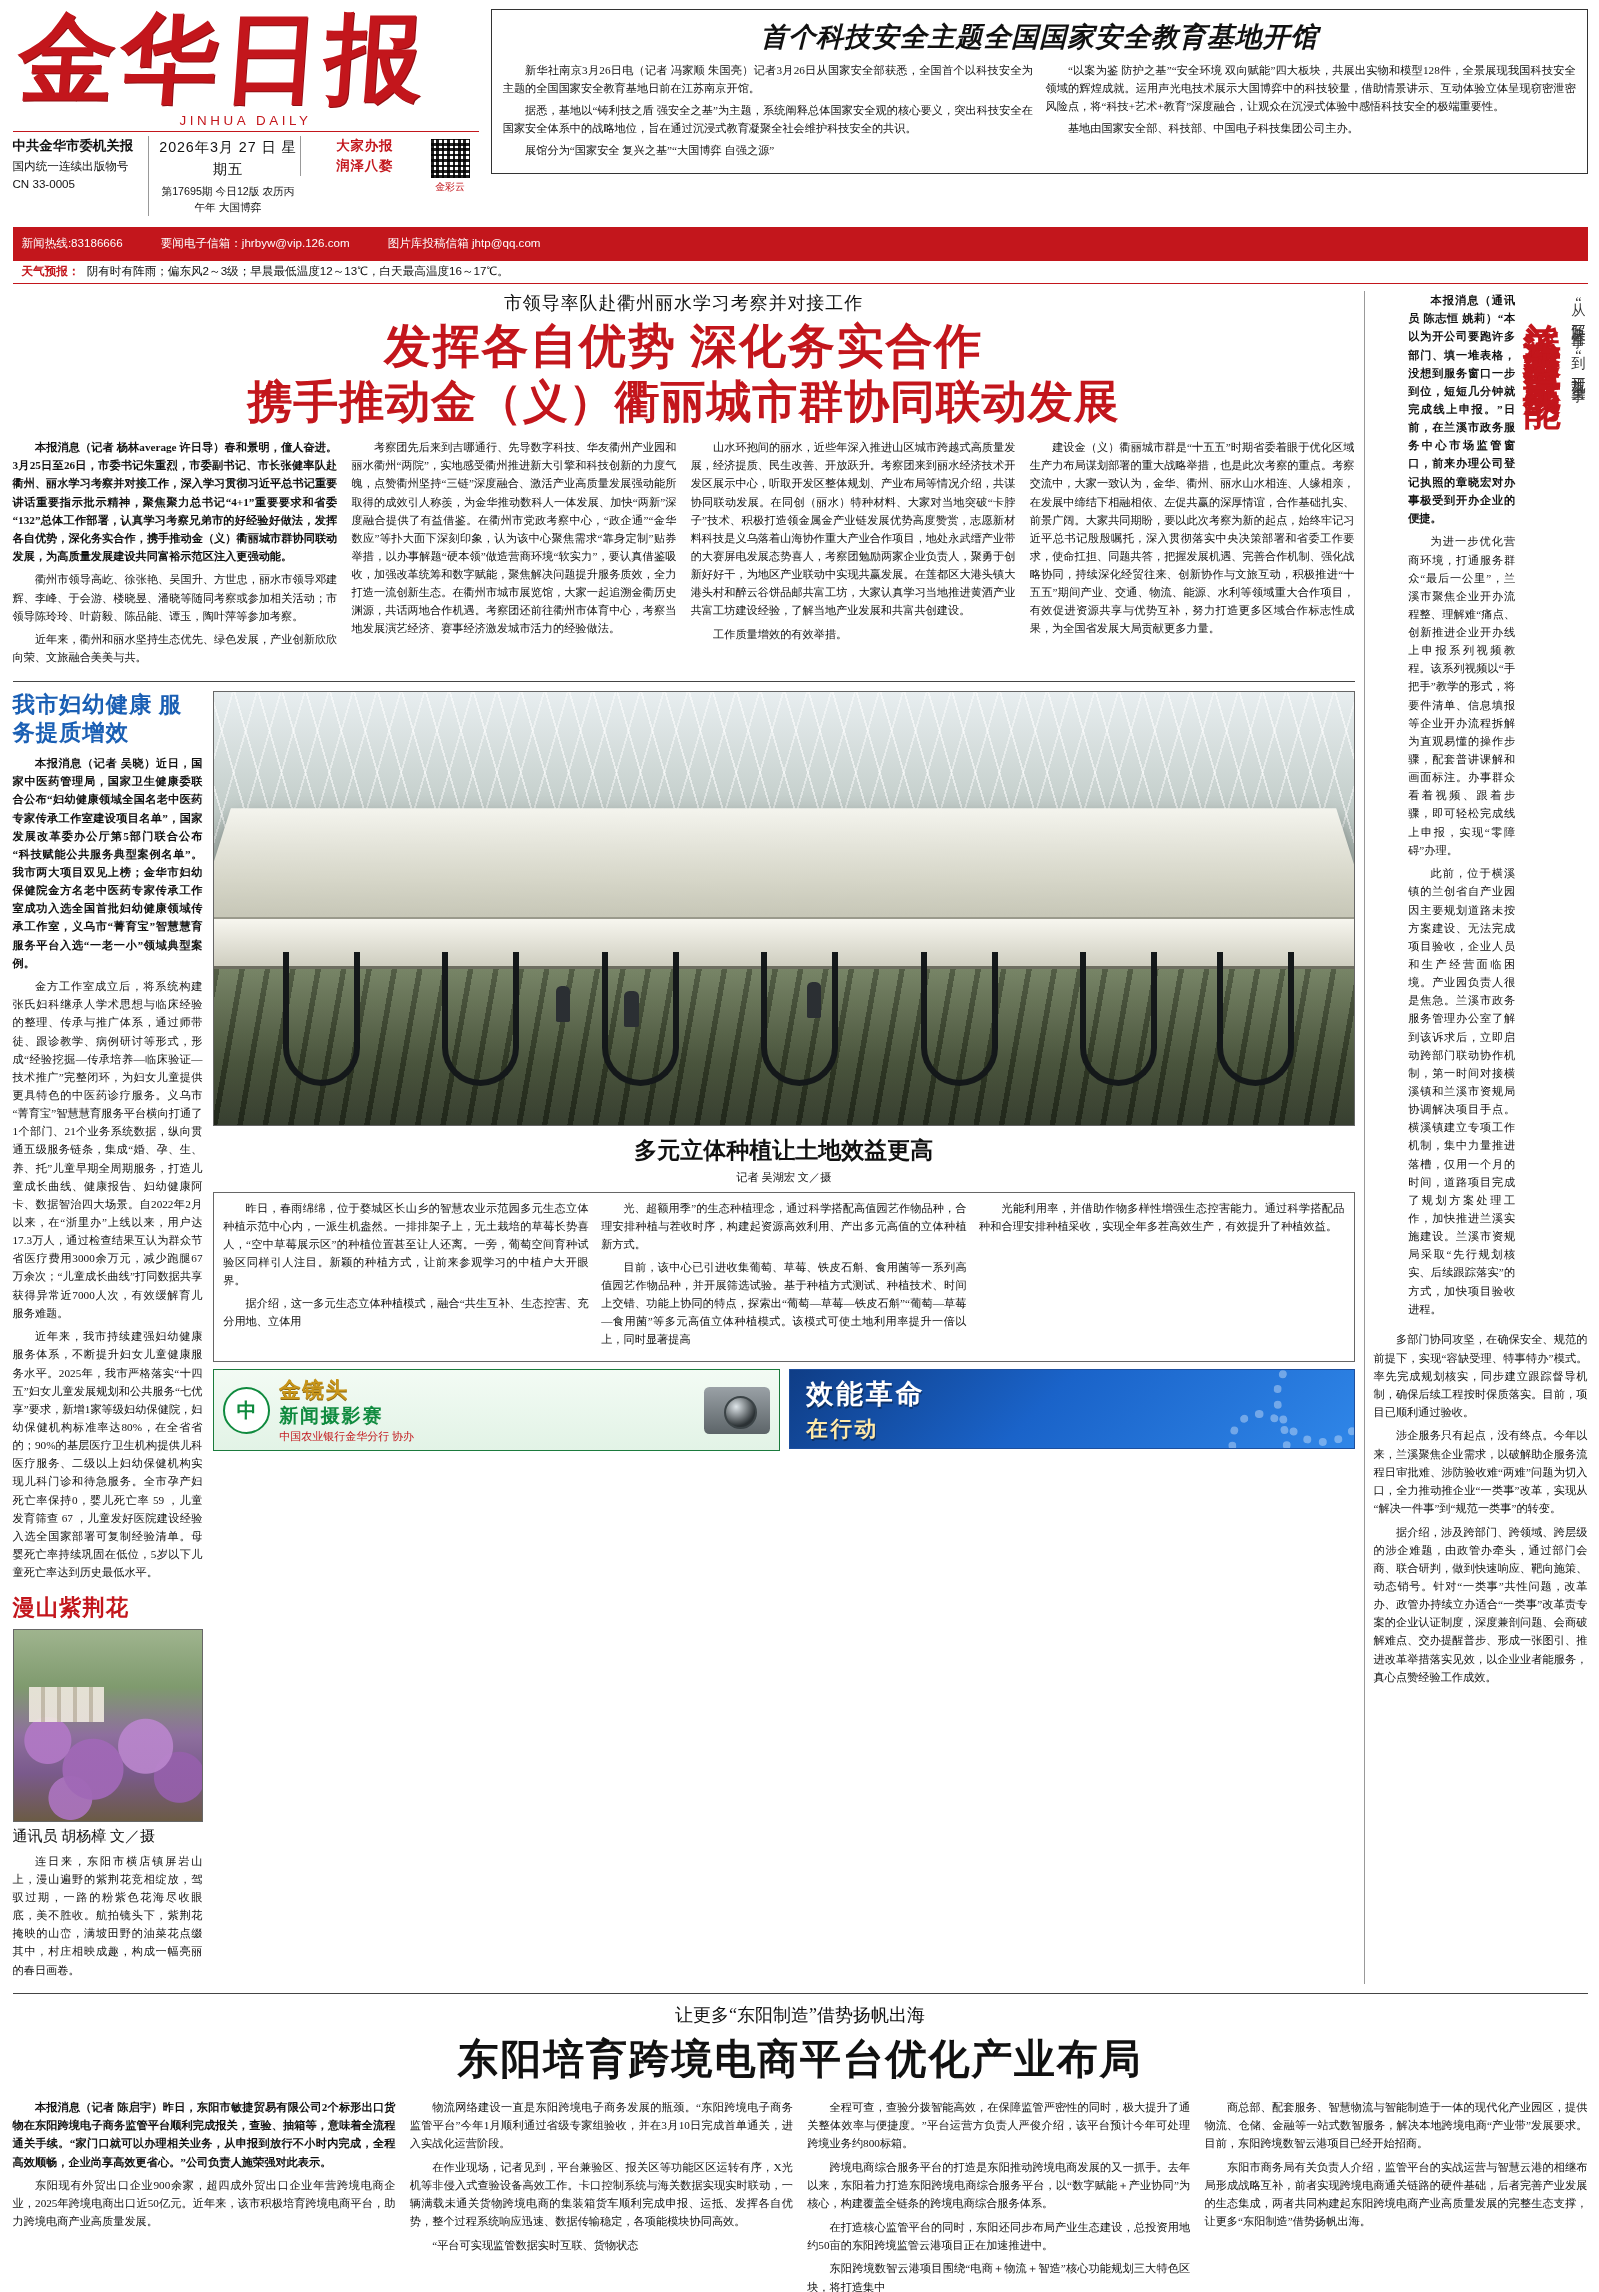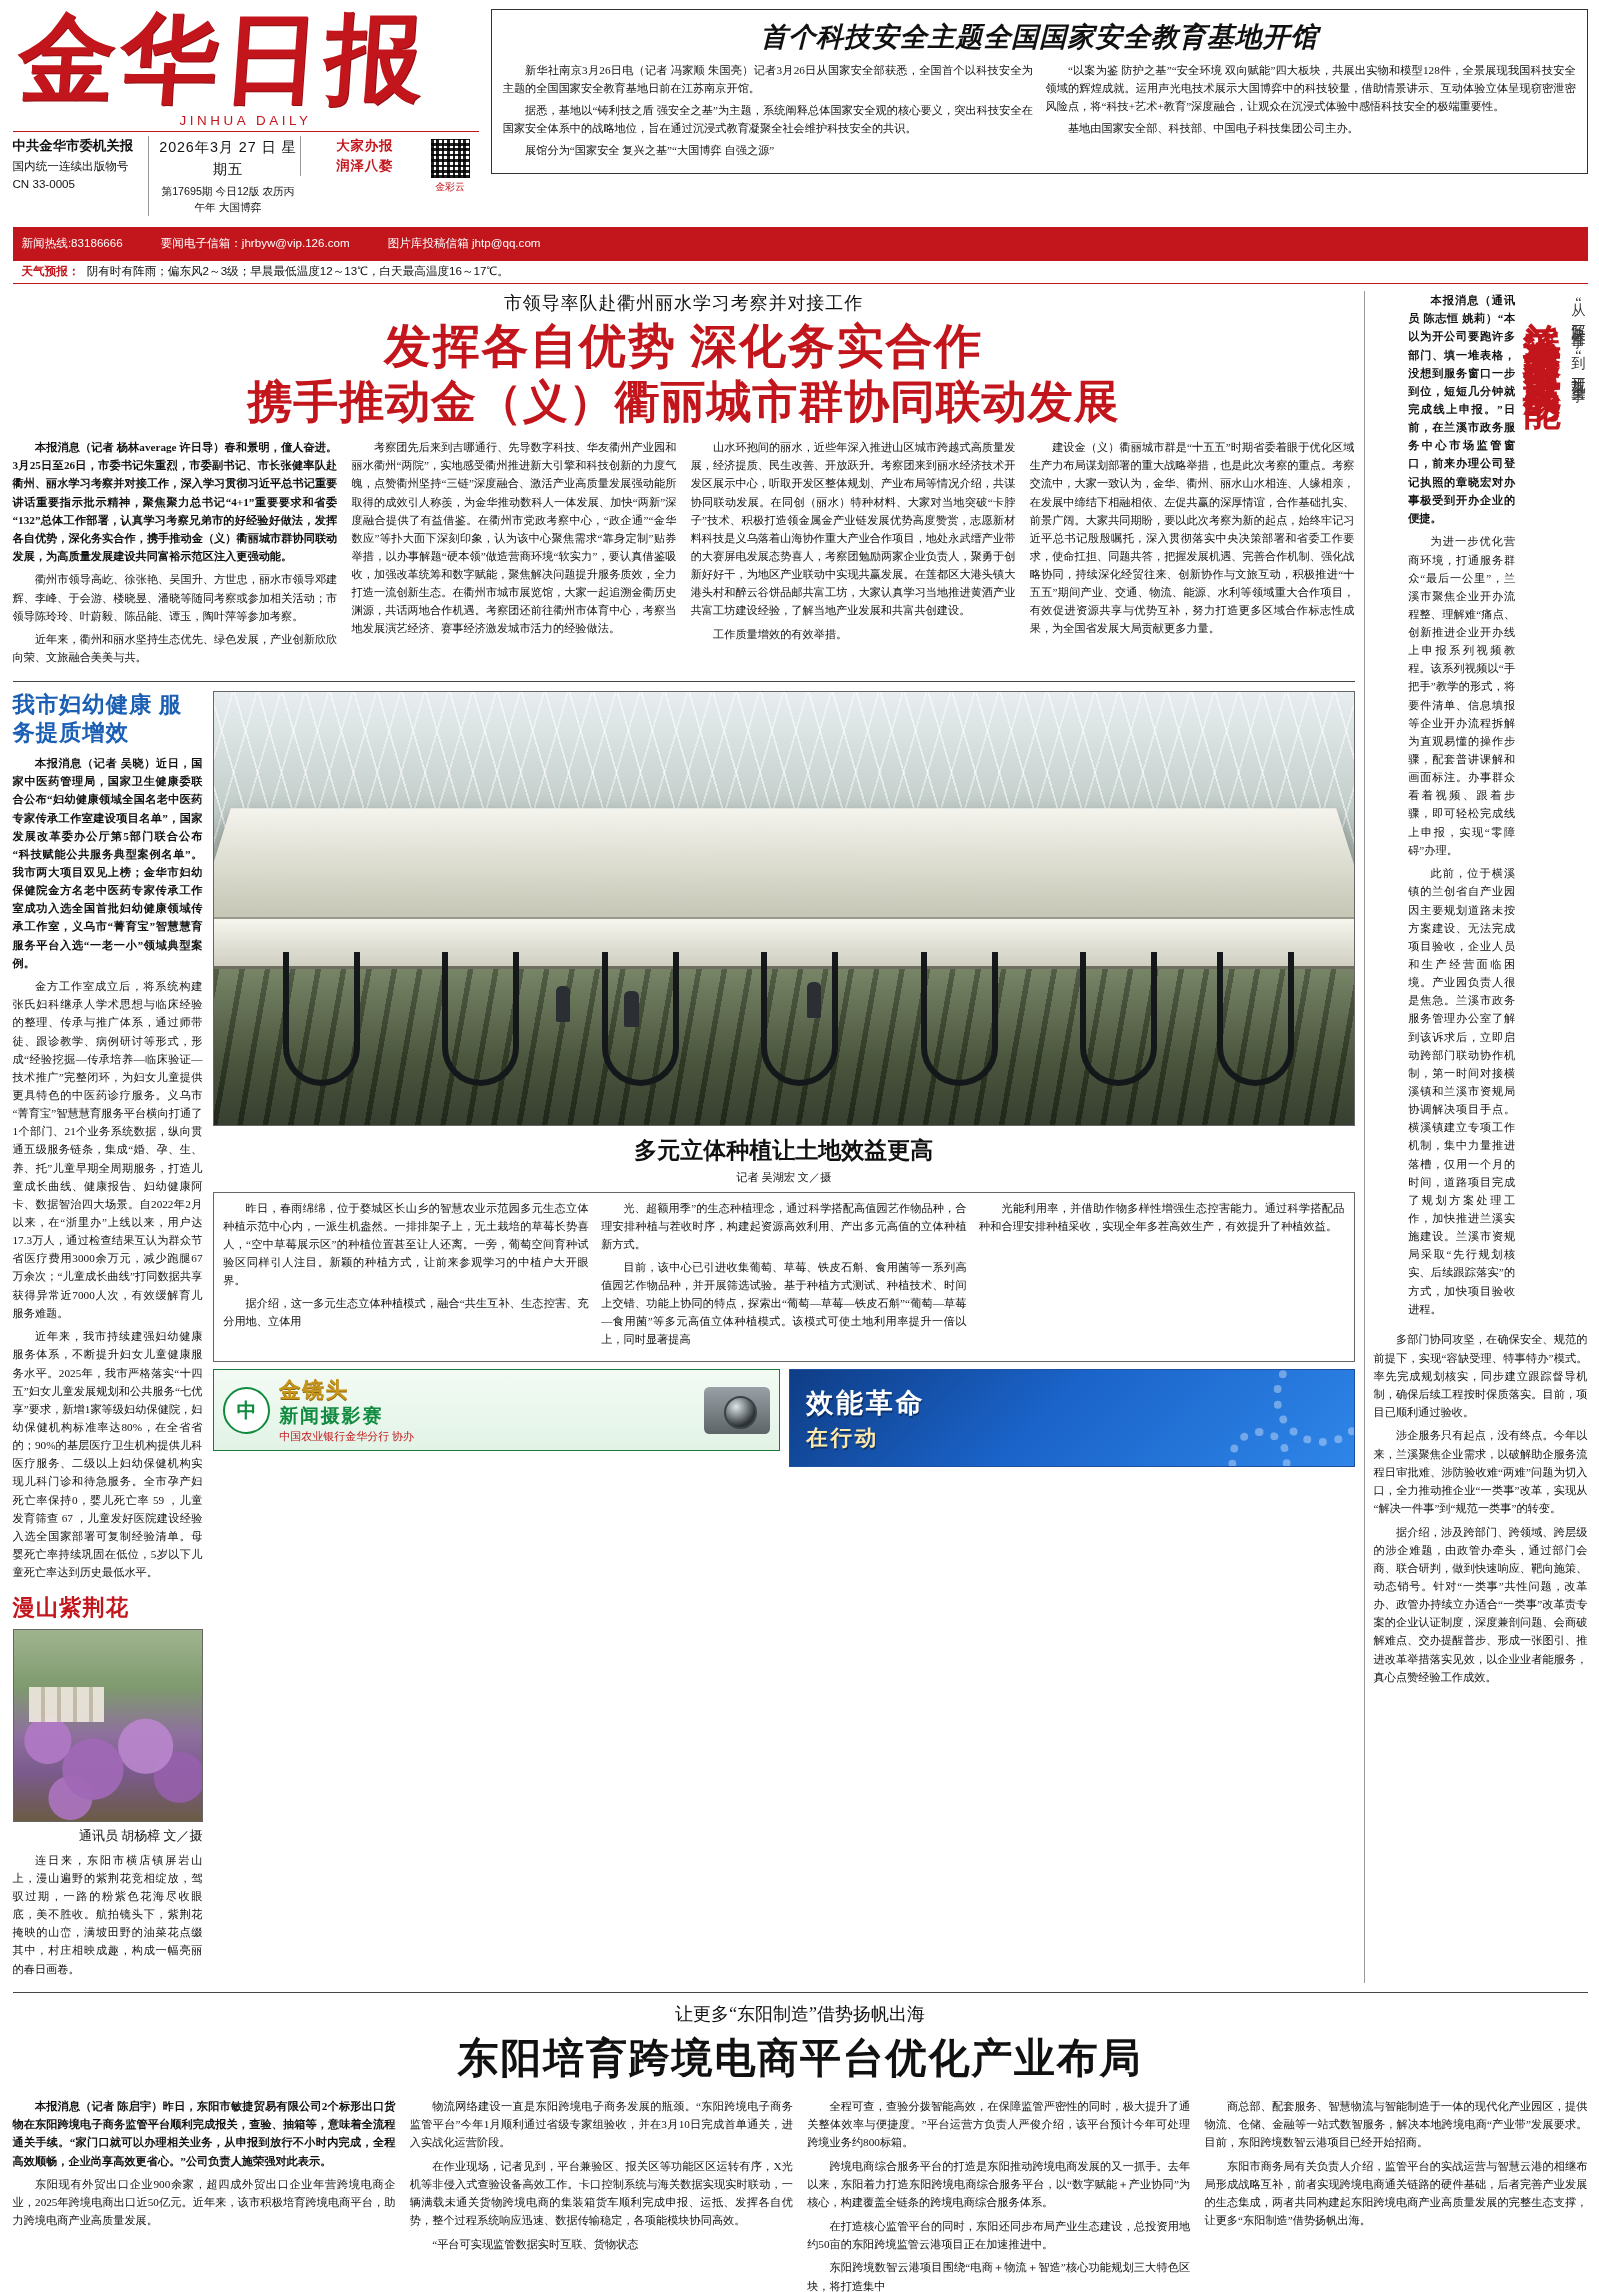--- a/index.html
+++ b/index.html
@@ -319,21 +319,21 @@
   }
   .contest .cam::after {
     content: ""; position: absolute; left: 19.7px; top: 9px;
     width: 29px; height: 29px; border-radius: 50%;
     background: radial-gradient(circle at 35% 30%, #dfe6ea, #2b3134 70%);
     border: 2.7px solid #3b4346;
   }
 
   .efficiency {
     margin-top: 7.2px;
-    height: 98px;
+    height: 80px;
     border: 0.9px solid #1d4f9e;
     background: linear-gradient(135deg,#0f3d86 0%, #1a63c9 45%, #2f86e8 100%);
     position: relative;
     overflow: hidden;
     display: flex; flex-direction: column; justify-content: center;
     padding-left: 16px;
   }
   .efficiency .gear {
     position: absolute; border-radius: 50%;
     border: 8px dotted rgba(255,255,255,.35);
@@ -412,21 +412,21 @@
   .bottom-h1 {
     text-align: center; font-weight: 700; font-size: 41px; letter-spacing: 1.8px;
     margin: 1.8px 0 10.7px 0;
   }
   .bottom-cols {
     display: flex; gap: 14.3px;
     font-size: 11.2px; line-height: 1.62; text-align: justify;
   }
   .bottom-cols > div { flex: 1 1 0; }
   .bottom-cols p { margin: 0 0 5.4px 0; text-indent: 2em; }
-  .credit-line { font-size: 13px; margin-top: 5.4px; text-align: right; }
+  .credit-line { font-size: 15px; margin-top: 5.4px; }
   .sep-v { border-left: 0.9px solid #999; }
 </style>
 </head>
 <body>
 
 <div class="page">
 
   <div class="masthead">
     <div class="mast-left">
       <div class="mast-title">金华日报</div>

